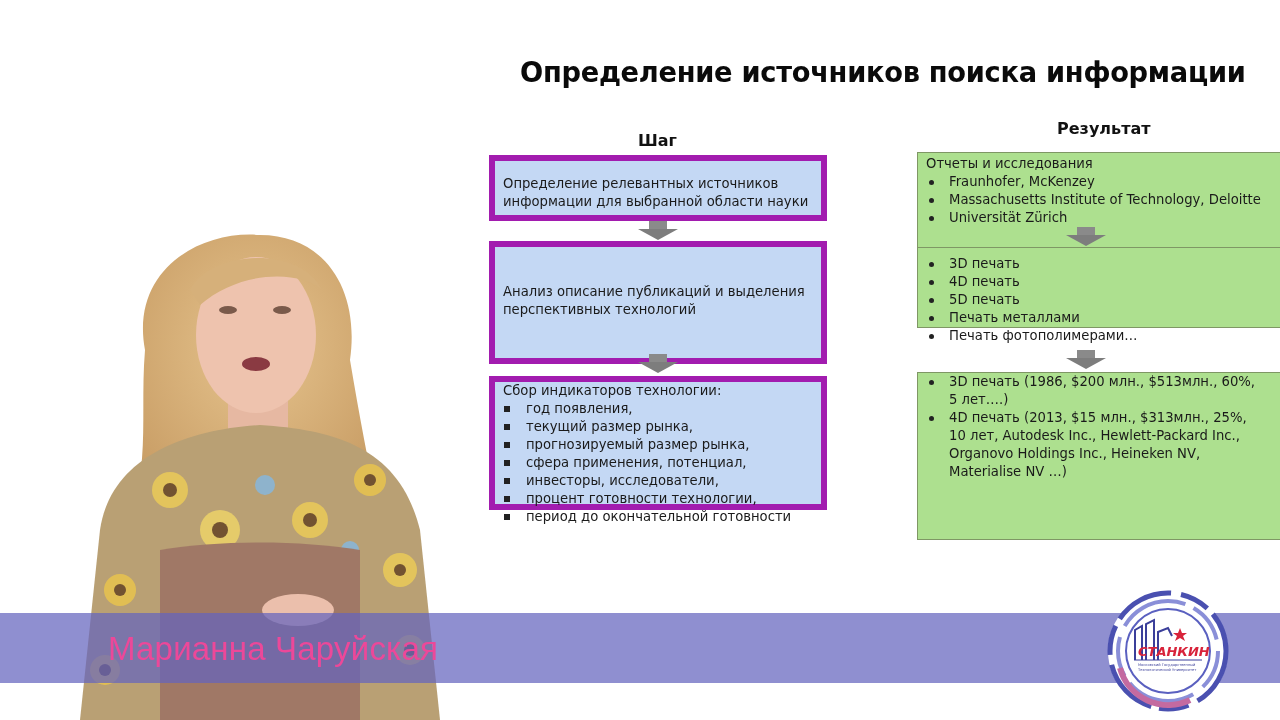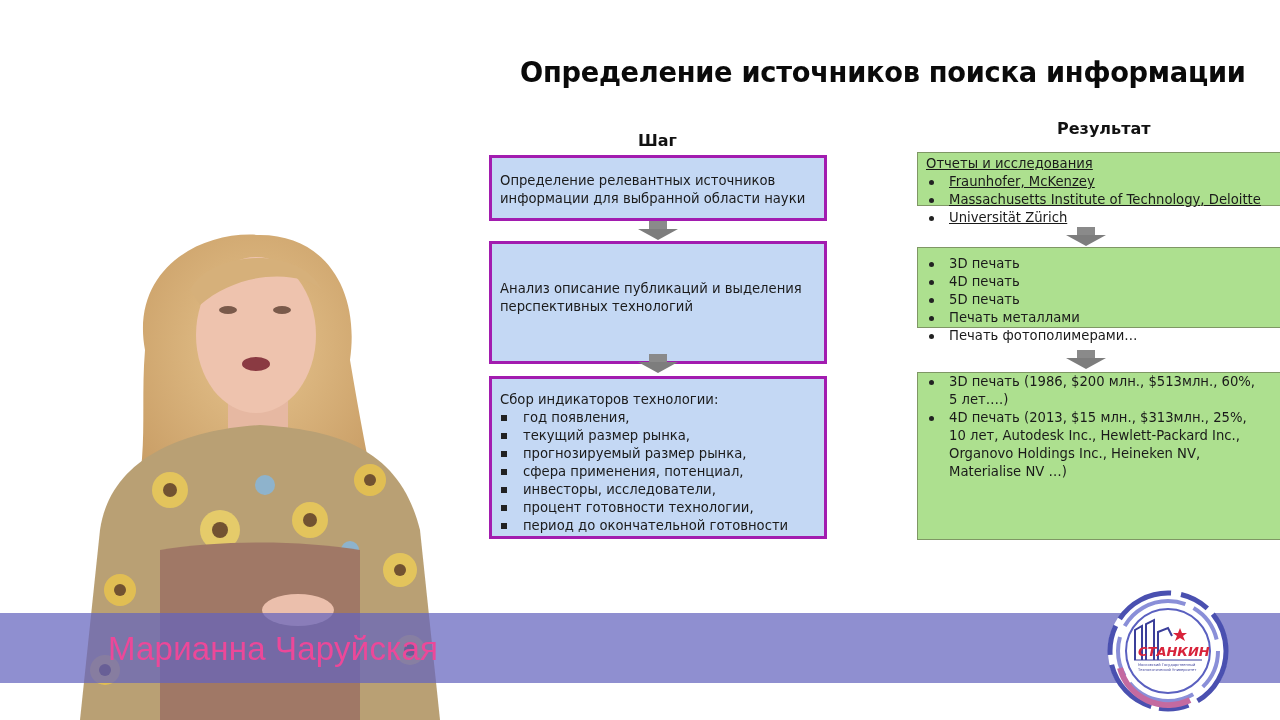--- a/index.html
+++ b/index.html
@@ -18,21 +18,21 @@
       font-family: "DejaVu Sans", sans-serif;
     }
     .col-header.steps { left: 638px; margin-top: 12px; }
     .col-header.results { left: 1057px; }
 
     .box {
       position: absolute; font-family: "DejaVu Sans", sans-serif;
       font-size: 13.2px; line-height: 18px; color: #1a1a1a;
       padding: 0 8px;
     }
-    .box.blue { background: #c4d8f4; border: 3px solid #a21caf; left: 489px; width: 338px; }
+    .box.blue { background: #c4d8f4; border: 6px solid #a21caf; left: 489px; width: 338px; }
     .box.green { background: #ade08f; border: 1px solid #7f9765; left: 917px; width: 363px; border-right: none; }
 
     .box ul { list-style: none; }
     .box li { position: relative; padding-left: 23px; }
     .box.blue li::before {
       content: ""; position: absolute; left: 1px; top: 6px; width: 6px; height: 6px; background: #222;
     }
     .box.green li::before {
       content: ""; position: absolute; left: 3px; top: 7px; width: 5px; height: 5px; background: #222; border-radius: 50%;
     }
@@ -122,34 +122,34 @@
   </div>
 
 <div class="box blue" style="top:241px;height:123px;padding-top:36px;">
   <div style="width:312px;">Анализ описание публикаций и выделения перспективных технологий</div>
 </div>
 <div class="arrow" style="left:638px;top:354px;">
     <div class="stem"></div>
     <div class="head"></div>
   </div>
 
-<div class="box blue" style="top:376px;height:163px;padding-top:12px;">
+<div class="box blue" style="top:376px;height:134px;padding-top:0;">
   <div>Сбор индикаторов технологии:</div>
   <ul>
     <li>год появления,</li>
     <li>текущий размер рынка,</li>
     <li>прогнозируемый размер рынка,</li>
     <li>сфера применения, потенциал,</li>
     <li>инвесторы,  исследователи,</li>
     <li>процент готовности технологии,</li>
     <li>период до окончательной готовности</li>
   </ul>
 </div>
 
-<div class="box green" style="top:152px;height:54px;padding-top:2px;text-decoration:underline;">
+<div class="box green" style="top:152px;height:96px;padding-top:2px;">
   <div>Отчеты и исследования</div>
   <ul>
     <li>Fraunhofer,  McKenzey</li>
     <li>Massachusetts Institute of Technology, Deloitte</li>
     <li>Universität Zürich</li>
   </ul>
 </div>
 <div class="arrow" style="left:1066px;top:227px;">
     <div class="stem"></div>
     <div class="head"></div>

